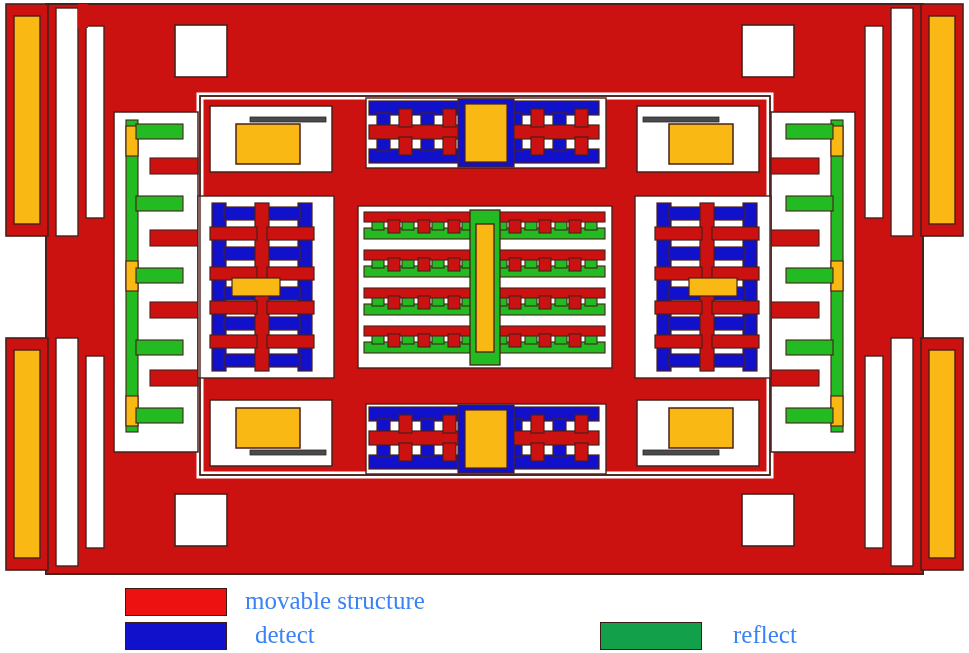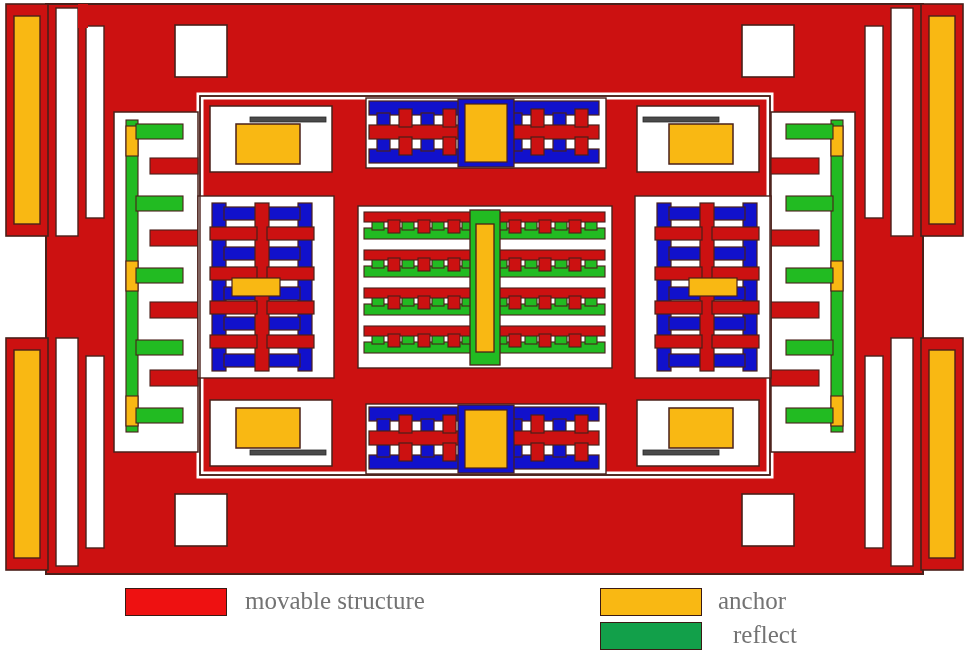--- a/index.html
+++ b/index.html
@@ -50,21 +50,21 @@
     width: 100px;
     height: 26px;
     border: 1px solid #3a1a14;
   }
   .legend-label {
     position: absolute;
     top: 0px;
     height: 30px;
     line-height: 30px;
     font-size: 25px;
-    color: #737373;
+    color: #3b82f6;
     white-space: nowrap;
   }
   svg { display: block; }
 </style>
 </head>
 <body>
 
 <div id="root">
 
   <div id="device-figure">
@@ -308,25 +308,25 @@
   </div>
 
   <div id="legend">
     <div class="legend-grid">
 
       <div class="legend-entry" style="left:125px; top:8px; width:420px;">
         <div class="legend-swatch" style="background:#ee1111;"></div>
         <div class="legend-label" style="left:120px;">movable structure</div>
       </div>
 
-
-      <div class="legend-entry" style="left:600px; top:8px; width:360px;">
-        <div class="legend-swatch" style="background:#f9b813;"></div>
-        <div class="legend-label" style="left:118px;">anchor</div>
+      <div class="legend-entry" style="left:125px; top:42px; width:420px;">
+        <div class="legend-swatch" style="background:#1111cc;"></div>
+        <div class="legend-label" style="left:130px;">detect</div>
       </div>
+
 
       <div class="legend-entry" style="left:600px; top:42px; width:360px;">
         <div class="legend-swatch" style="background:#12a04a;"></div>
         <div class="legend-label" style="left:133px;">reflect</div>
       </div>
 
     </div>
   </div>
 
 </div>

